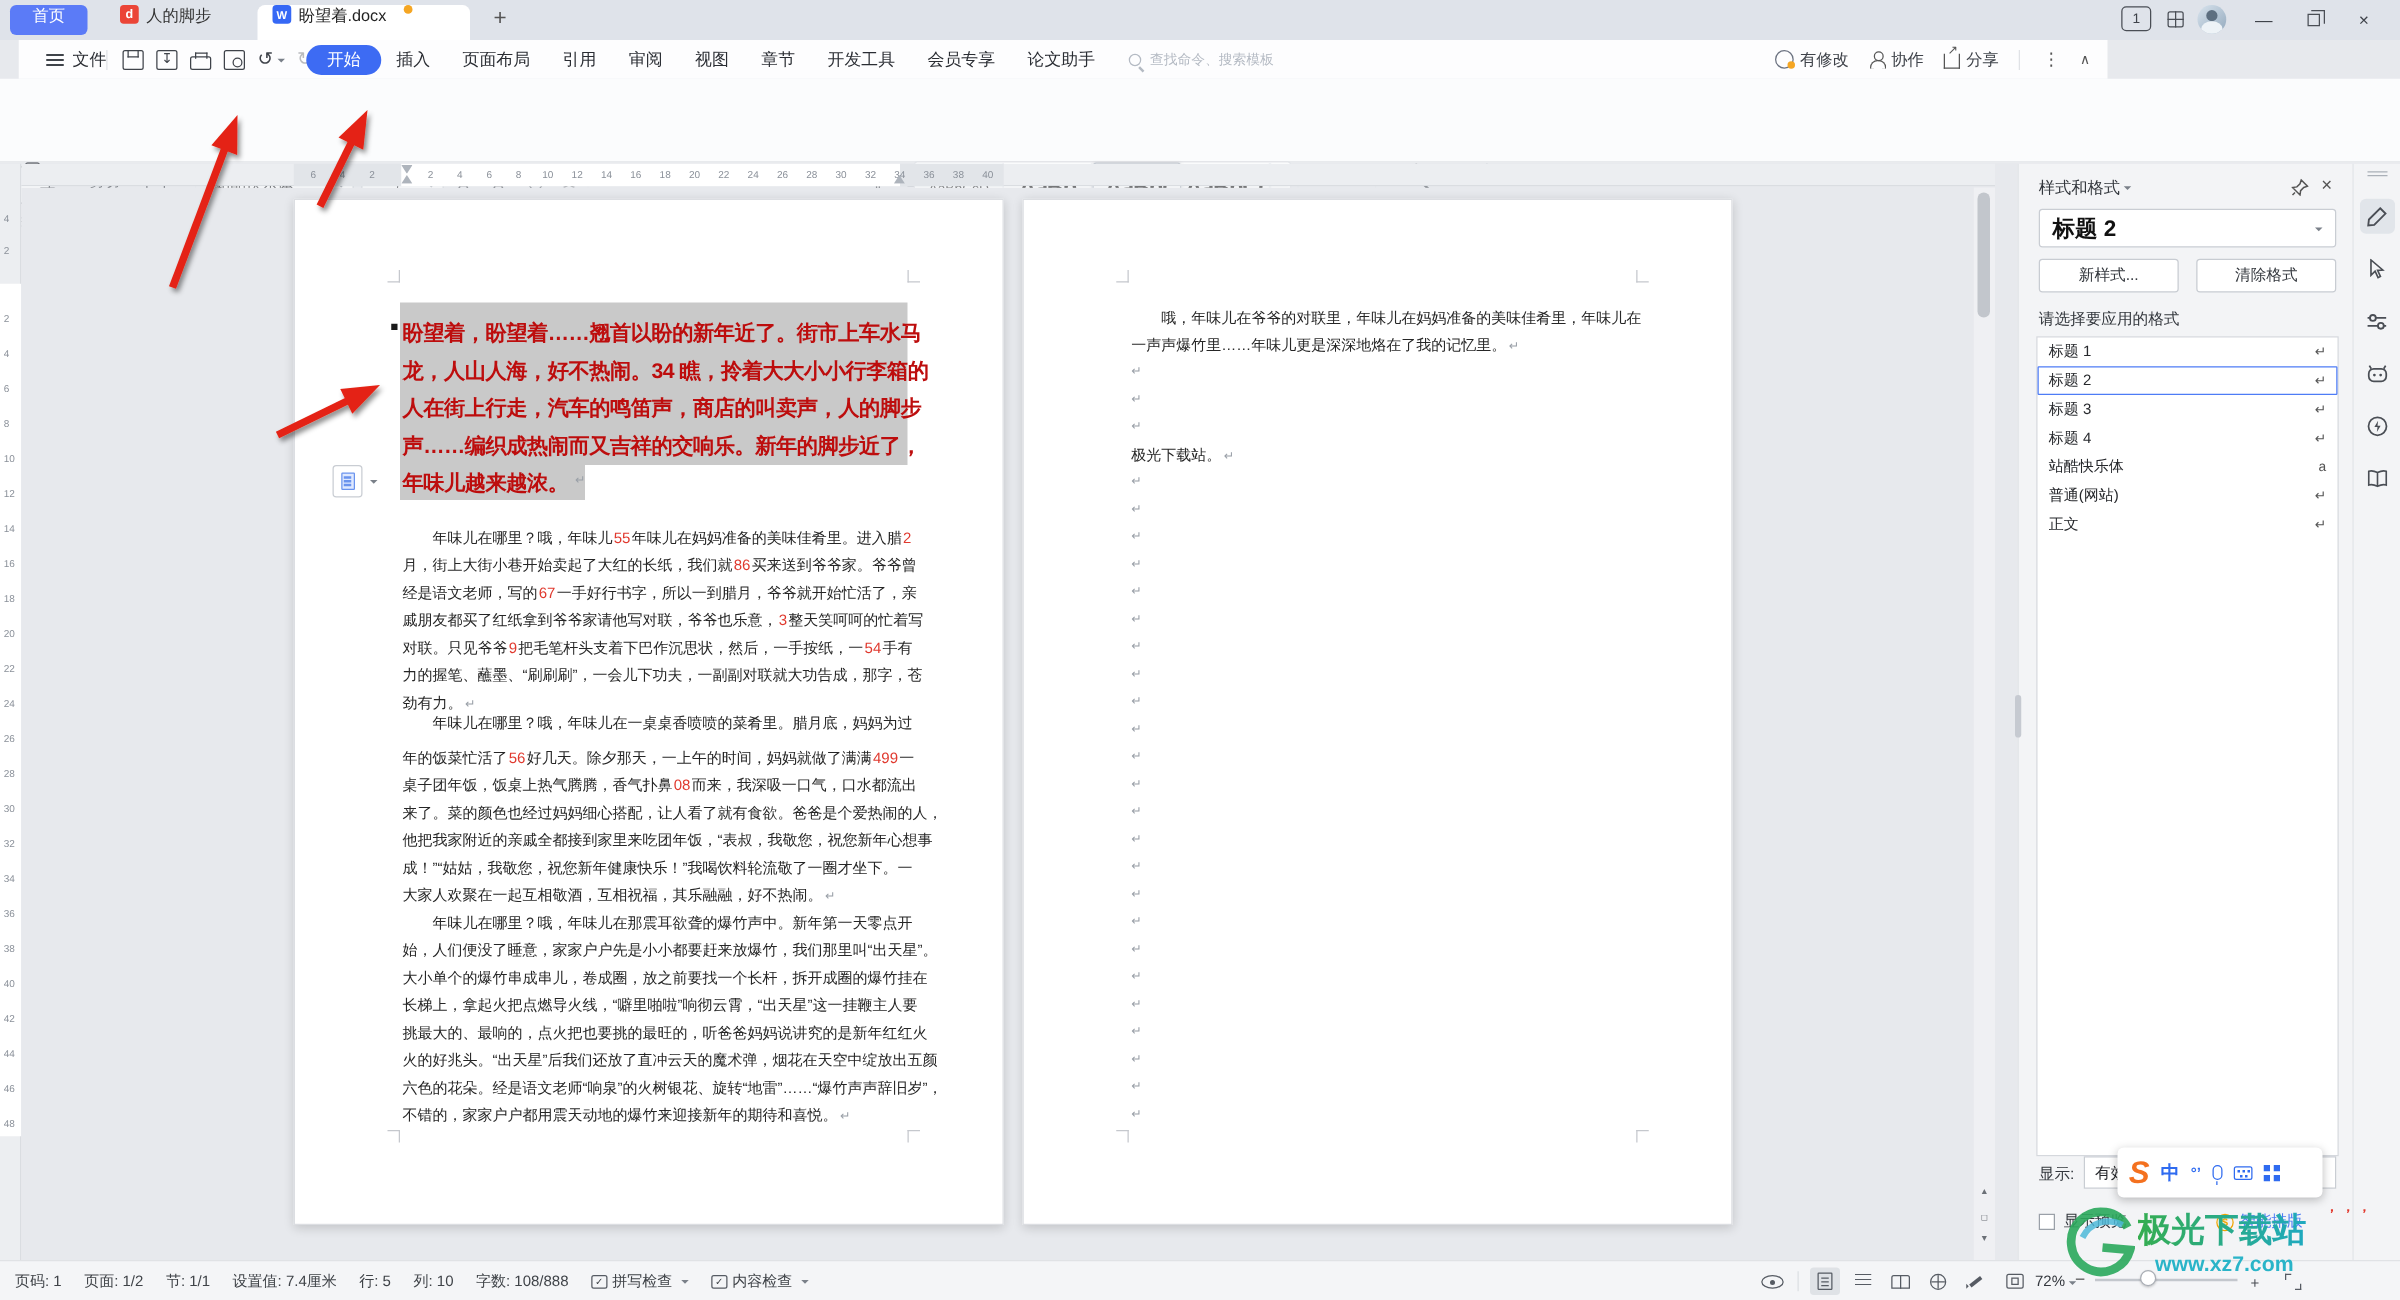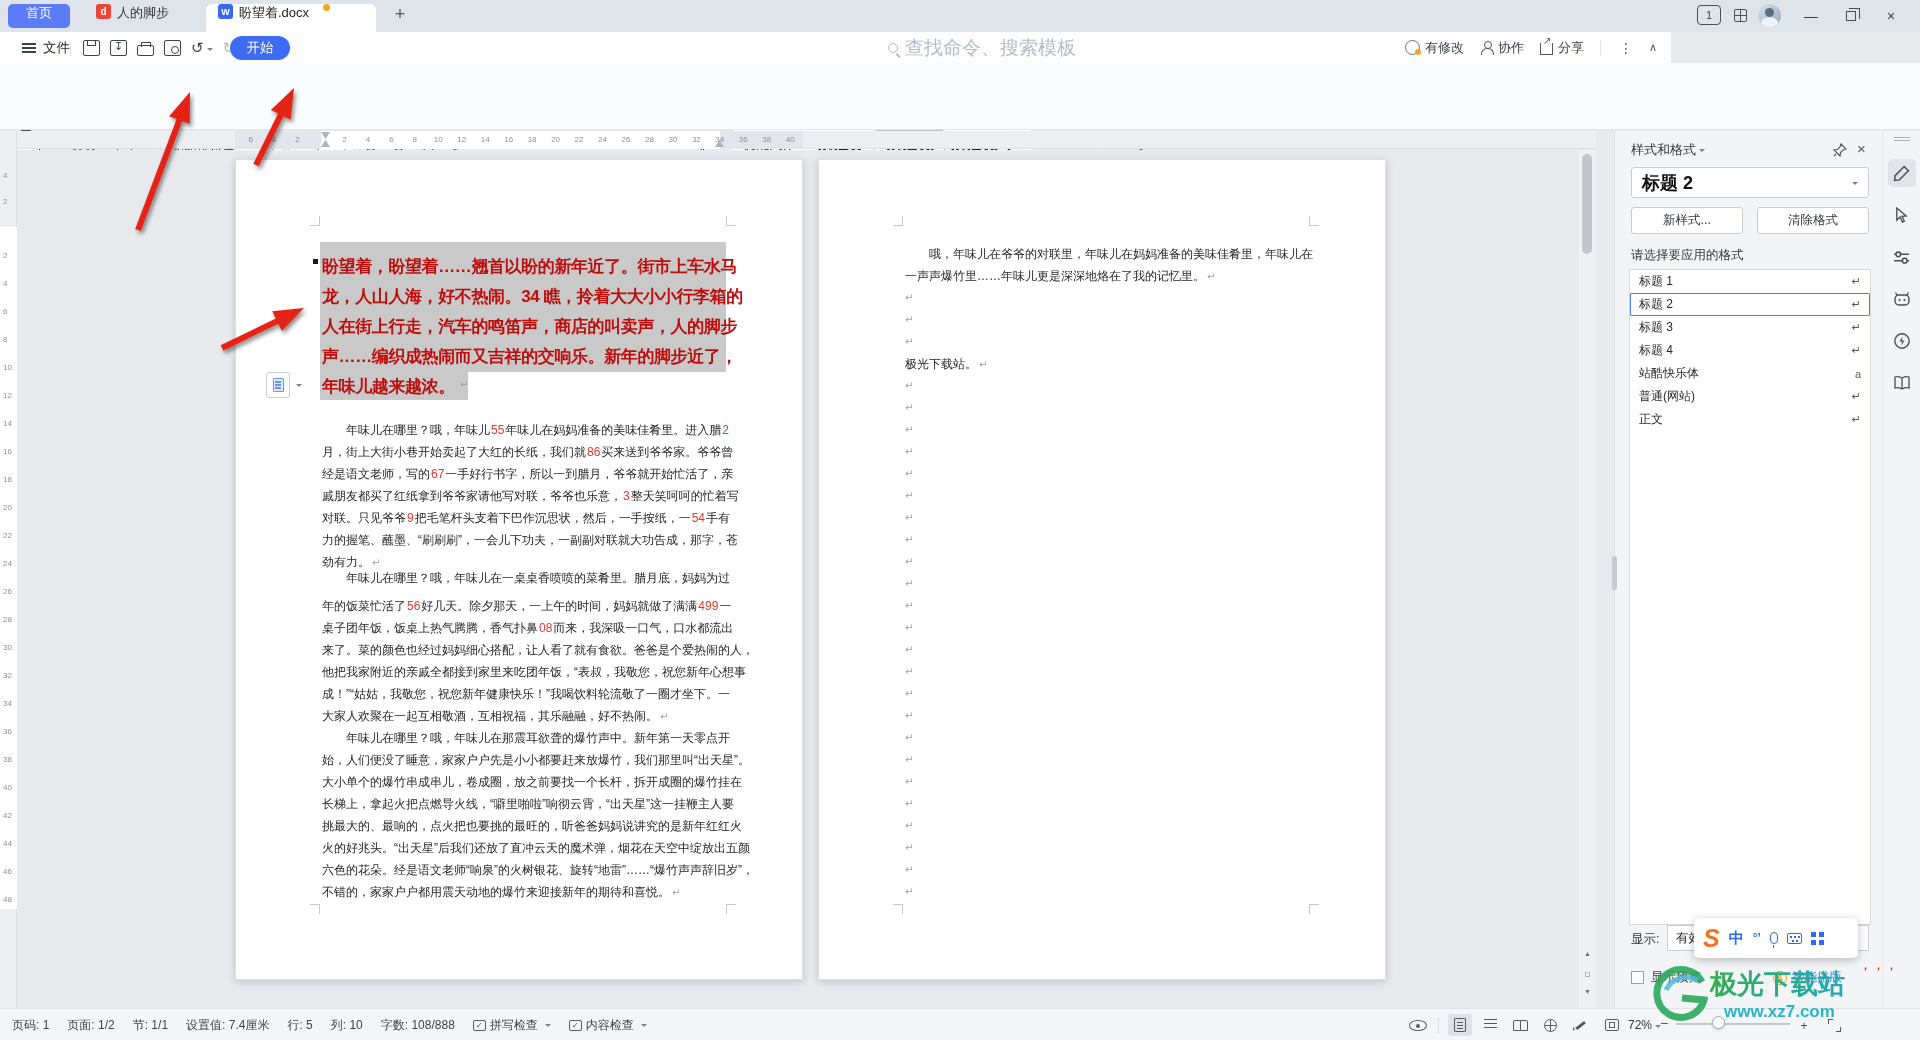--- a/index.html
+++ b/index.html
@@ -27,39 +27,39 @@
   .grid-ico:after{content:"";position:absolute;top:5px;left:-1px;right:-1px;height:1.4px;background:#4a4e55}
   .avatar{position:absolute;left:1758px;top:4px;width:23px;height:23px;border-radius:50%;background:linear-gradient(135deg,#d9e4ee,#93a9bd);overflow:hidden}
   .avatar:before{content:"";position:absolute;left:7px;top:4px;width:9px;height:9px;border-radius:50%;background:#5d6f80}
   .avatar:after{content:"";position:absolute;left:3px;top:13px;width:17px;height:12px;border-radius:50% 50% 0 0;background:#eef3f7}
   .wbtn{position:absolute;top:0;height:32px;width:34px;display:flex;align-items:center;justify-content:center;color:#3f434a;font-size:14px}
   .w-min{left:1794px}.w-res{left:1834px}.w-close{left:1874px}
   .res-ico{width:10px;height:10px;border:1.3px solid #4a4e55;position:relative;background:#dfe3ea}
   .res-ico:before{content:"";position:absolute;left:2px;top:-4px;width:10px;height:10px;border:1.3px solid #4a4e55;border-left:none;border-bottom:none}
 
   
-  .menubar{position:absolute;left:0;top:32px;width:1671px;height:31px;background:#fdfdfe;display:flex;align-items:center}
+  .menubar{position:absolute;left:15px;top:32px;width:1671px;height:31px;background:#fdfdfe;display:flex;align-items:center}
   .file-btn{position:absolute;left:22px;display:flex;align-items:center;gap:7px;font-size:13.5px;color:#2a2d33}
   .burger{width:14px;height:10px;background:repeating-linear-gradient(#3f434a 0 1.6px,transparent 1.6px 4.2px)}
   .qat{position:absolute;left:70px;display:flex;align-items:center;gap:10px;color:#3f434a}
   .qsep{width:1px;height:16px;background:#e0e2e6;margin-right:2px}
   .mi{width:17px;height:16px;position:relative;display:inline-block}
   .i-save{border:1.4px solid #3f434a;border-radius:2px}
   .i-save:before{content:"";position:absolute;left:3px;top:-1px;width:7px;height:5px;border:1.4px solid #3f434a;border-top:none}
   .i-out{border:1.4px solid #3f434a;border-radius:2px}
   .i-out:before{content:"↧";position:absolute;left:3px;top:-1px;font-size:11px}
   .i-print{border:1.4px solid #3f434a;border-radius:2px;height:11px;top:3px}
   .i-print:before{content:"";position:absolute;left:3px;top:-4px;width:8px;height:4px;border:1.4px solid #3f434a;border-bottom:none}
   .i-prev{border:1.4px solid #3f434a;border-radius:2px}
   .i-prev:before{content:"";position:absolute;right:1px;bottom:1px;width:6px;height:6px;border:1.4px solid #3f434a;border-radius:50%}
   .undo{font-size:15px;line-height:14px}
   .menu-pill{position:absolute;left:230px;width:60px;height:24px;background:#3d6bf3;color:#fff;border-radius:13px;display:flex;align-items:center;justify-content:center;font-size:13.5px}
   #menu-items{position:absolute;left:302px;display:flex;gap:26px;font-size:13.5px;color:#2a2d33}
   .menu-item{white-space:nowrap;cursor:default}
-  .msearch{position:absolute;left:888px;display:flex;align-items:center;gap:7px;color:#b4bac3;font-size:19px}
+  .msearch{position:absolute;left:888px;display:flex;align-items:center;gap:7px;color:#b4bac3;font-size:11px}
   .mag{width:10px;height:10px;border:1.5px solid #b4bac3;border-radius:50%;position:relative}
   .mag:after{content:"";position:absolute;left:8px;top:9px;width:5px;height:1.5px;background:#b4bac3;transform:rotate(45deg);transform-origin:0 0}
   .mright{position:absolute;right:14px;display:flex;align-items:center;gap:16px;color:#3f434a;font-size:13px}
   .sync{width:15px;height:15px;border:1.5px solid #6b7280;border-radius:50%;position:relative}
   .sync:after{content:"";position:absolute;right:-2px;bottom:-1px;width:6px;height:6px;border-radius:50%;background:#f5a623}
   .person{width:13px;height:13px;position:relative}
   .person:before{content:"";position:absolute;left:4px;top:0;width:6px;height:6px;border:1.4px solid #555;border-radius:50%}
   .person:after{content:"";position:absolute;left:1px;top:7px;width:11px;height:6px;border:1.4px solid #555;border-bottom:none;border-radius:6px 6px 0 0}
   .sharei{width:13px;height:12px;border:1.4px solid #555;border-top:none;position:relative;margin-top:3px}
   .sharei:before{content:"↗";position:absolute;left:2px;top:-8px;font-size:10px;color:#555}
@@ -249,20 +249,31 @@
       <span class="qsep"></span>
       <span class="mi i-save"></span>
       <span class="mi i-out"></span>
       <span class="mi i-print"></span>
       <span class="mi i-prev"></span>
       <span class="undo">↺<span class="car"></span></span>
       <span class="undo" style="opacity:.35">↻</span>
       <span class="car"></span>
     </div>
     <div class="menu-pill">开始</div>
+    <div id="menu-items">
+        <span class="menu-item">插入</span>
+        <span class="menu-item">页面布局</span>
+        <span class="menu-item">引用</span>
+        <span class="menu-item">审阅</span>
+        <span class="menu-item">视图</span>
+        <span class="menu-item">章节</span>
+        <span class="menu-item">开发工具</span>
+        <span class="menu-item">会员专享</span>
+        <span class="menu-item">论文助手</span>
+      </div>
     <div class="msearch">
       <span class="mag"></span>
       <span>查找命令、搜索模板</span>
     </div>
     <div class="mright">
       <span style="display:flex;align-items:center;gap:5px">
           <span class="sync"></span>
           <span>有修改</span>
         </span>
       <span style="display:flex;align-items:center;gap:5px">

